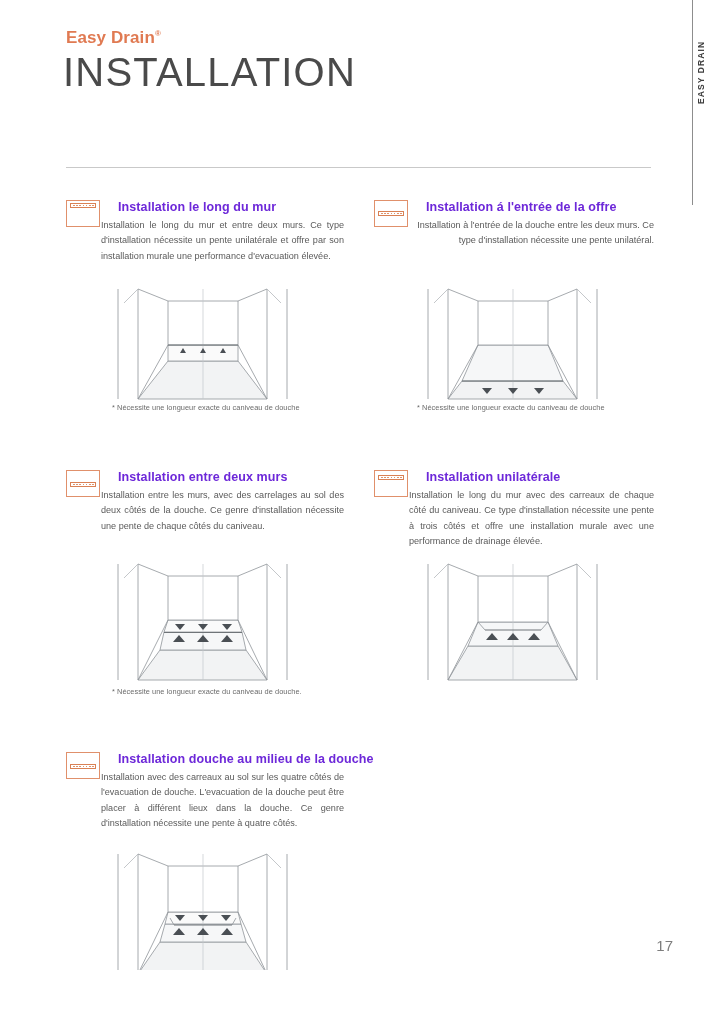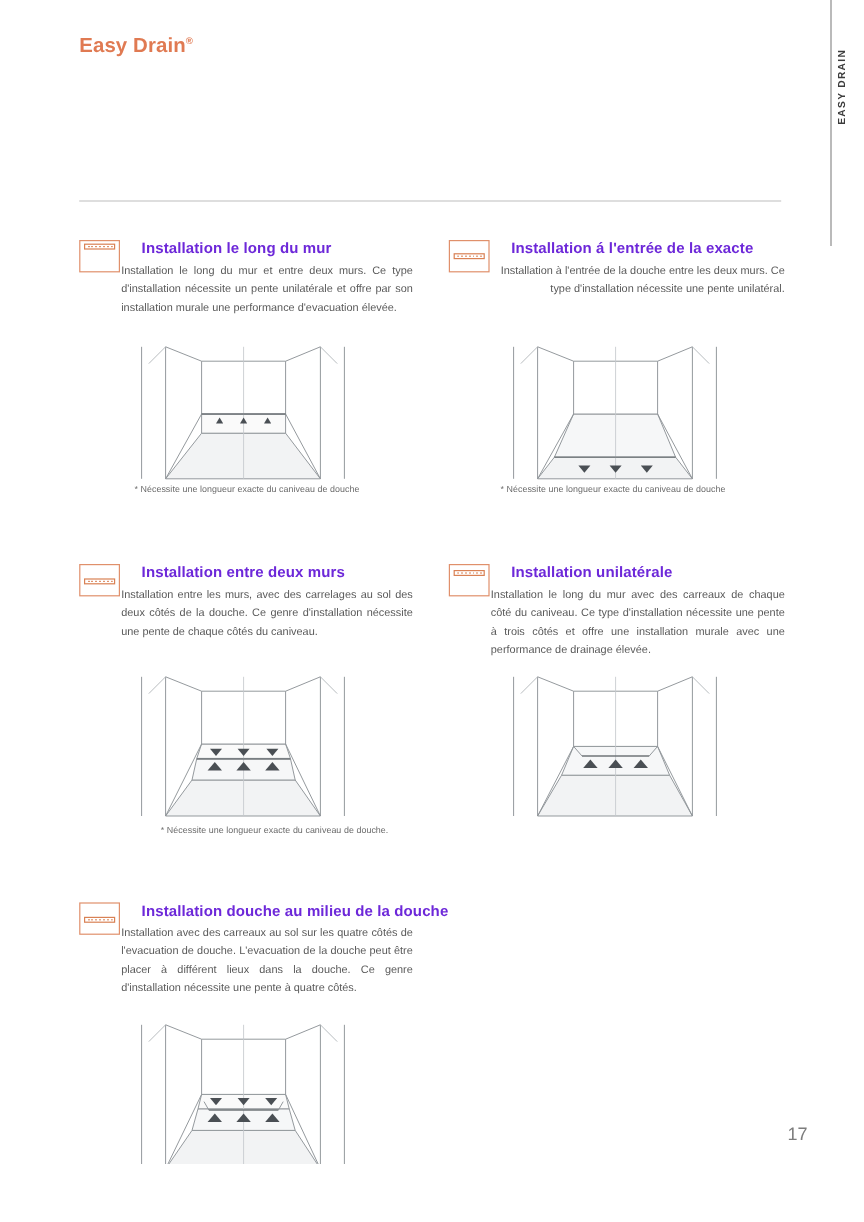--- a/index.html
+++ b/index.html
@@ -165,20 +165,21 @@
 </style>
 </head>
 <body>
 
 <div class="page">
 
   <div class="brand">
     <span>Easy Drain</span><sup>®</sup>
   </div>
 
+  <div class="page-title">INSTALLATION</div>
 
   <div class="header-rule"></div>
 
   <div class="side-tab">
     <div class="side-tab-rule"></div>
     <div class="side-tab-label">EASY DRAIN</div>
   </div>
 
   <div class="section" style="left:66px; top:200px; width:300px;">
     <div class="sec-head">
@@ -226,21 +227,21 @@
     </svg>
   </div>
 
   <div class="footnote" style="left:112px; top:403px;">* Nécessite une longueur exacte du caniveau de douche</div>
 
   <div class="section" style="left:374px; top:200px; width:290px;">
     <div class="sec-head">
       <div class="sec-icon pos-mid">
           <div class="bar"></div>
         </div>
-      <div class="sec-title">Installation á l'entrée de la exacte</div>
+      <div class="sec-title">Installation á l'entrée de la offre</div>
       <div class="sec-body" style="width:245px; text-align:right;">Installation à l'entrée de la douche entre les deux murs. Ce type d'installation nécessite une pente unilatéral.</div>
     </div>
   </div>
 
   <div class="diagram" style="left:420px; top:283px;">
     <svg width="185" height="120" viewBox="0 0 185 120">
       <g fill="none" stroke="#8f9499" stroke-width="0.8">
         <line x1="8" y1="6" x2="8" y2="116"></line>
         <line x1="28" y1="6" x2="28" y2="116"></line>
         <line x1="157" y1="6" x2="157" y2="116"></line>
@@ -314,21 +315,21 @@
       <g fill="#4a4f54">
         <polygon points="63,84 75,84 69,77"></polygon>
         <polygon points="87,84 99,84 93,77"></polygon>
         <polygon points="111,84 123,84 117,77"></polygon>
       </g>
 
       <line x1="54" y1="74.5" x2="132" y2="74.5" stroke="#6f7478" stroke-width="1.2"></line>
     </svg>
   </div>
 
-  <div class="footnote" style="left:112px; top:687px;margin-left:22px;">* Nécessite une longueur exacte du caniveau de douche.</div>
+  <div class="footnote" style="left:112px; top:687px;">* Nécessite une longueur exacte du caniveau de douche.</div>
 
   <div class="section" style="left:374px; top:470px; width:290px;">
     <div class="sec-head">
       <div class="sec-icon pos-upper">
           <div class="bar"></div>
         </div>
       <div class="sec-title">Installation unilatérale</div>
       <div class="sec-body" style="width:245px;">Installation le long du  mur avec des carreaux de chaque côté du caniveau. Ce type d'installation nécessite une pente à trois côtés et offre une installation murale  avec une performance de drainage élevée.</div>
     </div>
   </div>

